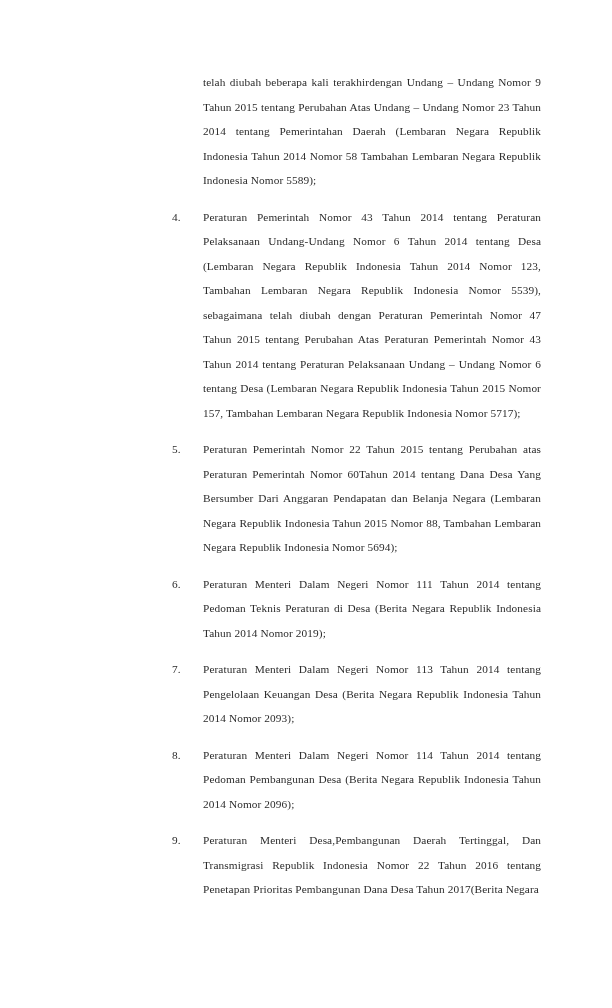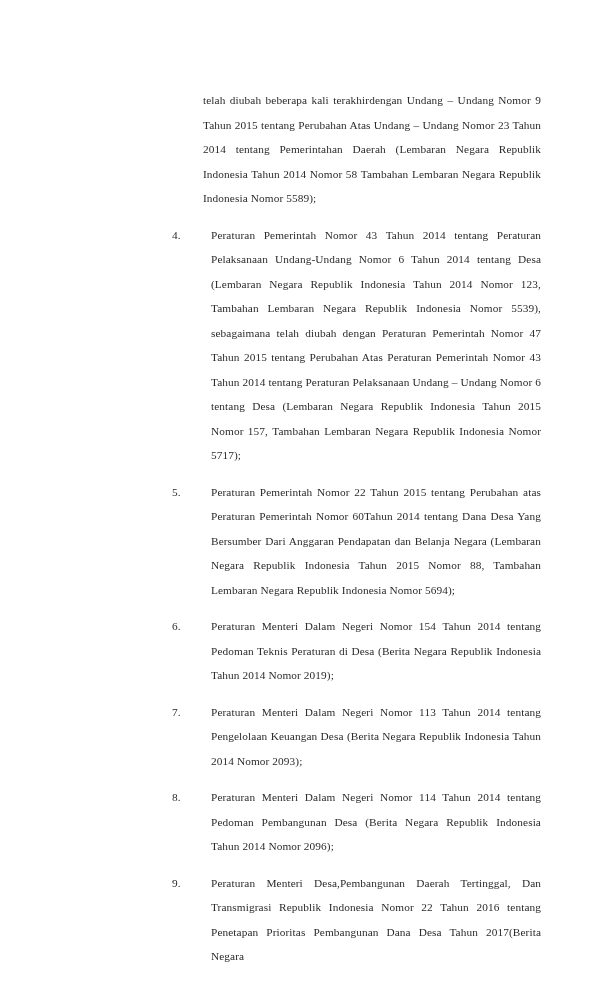--- a/index.html
+++ b/index.html
@@ -13,21 +13,21 @@
     font-family: "Liberation Serif", "DejaVu Serif", serif;
     color: #2b2b2b;
     overflow: hidden;
   }
   .page {
     position: relative;
     width: 612px;
     height: 1008px;
     background: #ffffff;
     box-sizing: border-box;
-    padding-top: 88px;
+    padding-top: 70px;
   }
   .doc-body {
     margin-left: 172px;
     margin-right: 71px;
   }
   
   .cont-para {
     margin: 0 0 12px 0;
     padding-left: 31px;
     text-align: justify;
@@ -58,21 +58,20 @@
     position: absolute;
     left: 0;
     top: 0;
     width: 24px;
     text-align: left;
     font-size: 11.3px;
     line-height: 24.5px;
   }
   .item-text {
     display: block;
-    margin-left: 8px;
   }
   
 </style>
 </head>
 <body>
 
 <div class="page">
   <div class="doc-body">
 
     <p class="cont-para">telah diubah beberapa kali terakhirdengan Undang – Undang Nomor 9 Tahun 2015 tentang Perubahan Atas Undang – Undang Nomor 23 Tahun 2014 tentang Pemerintahan Daerah (Lembaran Negara Republik Indonesia  Tahun 2014 Nomor 58 Tambahan Lembaran Negara Republik Indonesia  Nomor 5589);</p>
@@ -84,21 +83,21 @@
         <span class="item-text">Peraturan Pemerintah Nomor 43 Tahun 2014 tentang Peraturan Pelaksanaan Undang-Undang Nomor 6 Tahun 2014 tentang Desa (Lembaran Negara Republik Indonesia Tahun 2014 Nomor 123, Tambahan Lembaran Negara Republik Indonesia  Nomor  5539), sebagaimana telah diubah dengan Peraturan Pemerintah Nomor 47 Tahun 2015 tentang Perubahan Atas Peraturan Pemerintah Nomor 43 Tahun 2014 tentang Peraturan Pelaksanaan Undang – Undang Nomor 6 tentang Desa (Lembaran Negara Republik Indonesia Tahun 2015 Nomor 157, Tambahan Lembaran Negara Republik Indonesia Nomor 5717);</span>
       </li>
 
       <li class="list-item">
         <span class="item-number">5.</span>
         <span class="item-text">Peraturan Pemerintah Nomor 22 Tahun 2015 tentang Perubahan atas Peraturan Pemerintah Nomor 60Tahun 2014 tentang Dana Desa Yang Bersumber Dari Anggaran Pendapatan dan Belanja Negara (Lembaran Negara Republik Indonesia  Tahun 2015 Nomor 88, Tambahan Lembaran Negara Republik  Indonesia Nomor 5694);</span>
       </li>
 
       <li class="list-item">
         <span class="item-number">6.</span>
-        <span class="item-text">Peraturan Menteri Dalam Negeri Nomor 154 Tahun 2014 tentang Pedoman Teknis Peraturan di Desa (Berita Negara Republik Indonesia Tahun 2014 Nomor 2019);</span>
+        <span class="item-text">Peraturan Menteri Dalam Negeri Nomor 111 Tahun 2014 tentang Pedoman Teknis Peraturan di Desa (Berita Negara Republik Indonesia Tahun 2014 Nomor 2019);</span>
       </li>
 
       <li class="list-item">
         <span class="item-number">7.</span>
         <span class="item-text">Peraturan Menteri Dalam Negeri Nomor 113 Tahun 2014 tentang Pengelolaan Keuangan Desa (Berita Negara Republik Indonesia Tahun 2014 Nomor 2093);</span>
       </li>
 
       <li class="list-item">
         <span class="item-number">8.</span>
         <span class="item-text">Peraturan Menteri Dalam Negeri Nomor 114  Tahun 2014 tentang Pedoman Pembangunan Desa (Berita Negara Republik Indonesia  Tahun 2014 Nomor 2096);</span>

